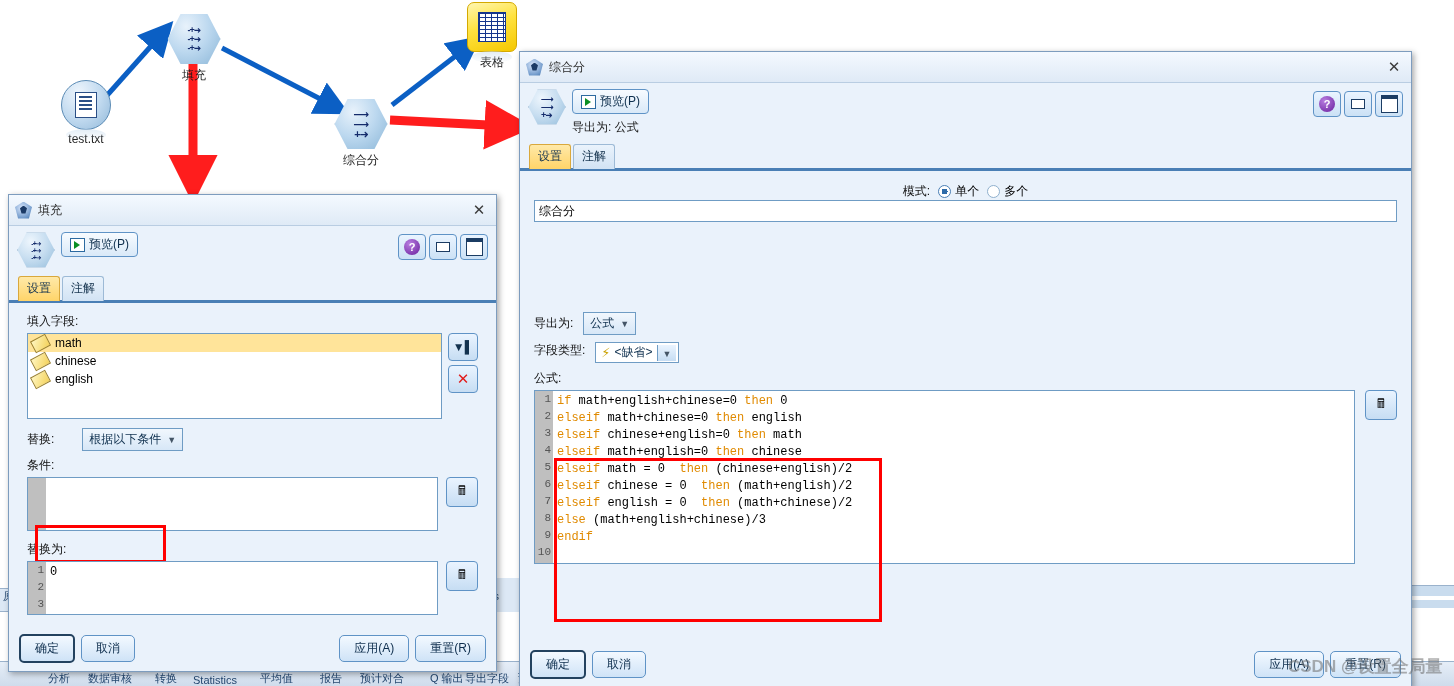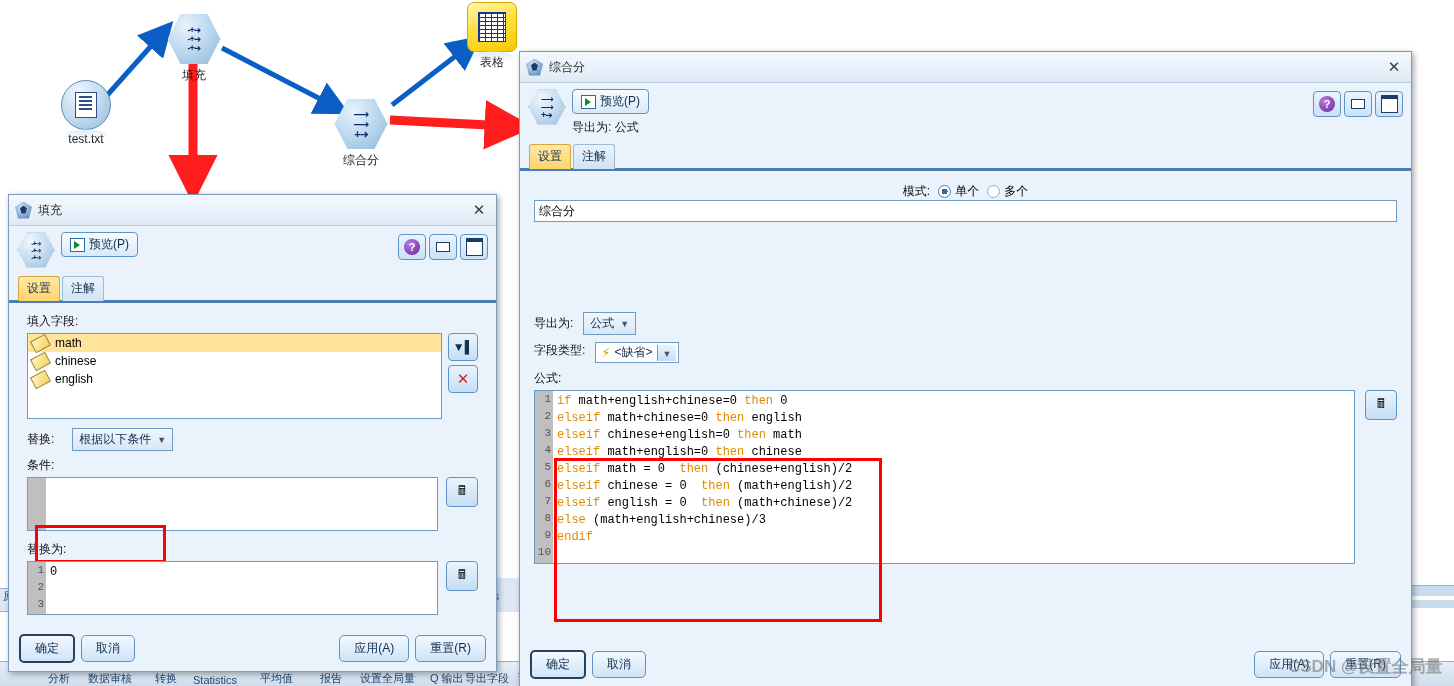--- a/index.html
+++ b/index.html
@@ -222,21 +222,21 @@
 <div style="position:absolute;left:1400px;top:585px;width:54px;height:10px;background:#c9dcee;border-top:1px solid #9ab2cc;"></div>
 <div style="position:absolute;left:1400px;top:600px;width:54px;height:8px;background:#c9dcee;"></div>
 
 <div id="palette">
   <span class="pitem" style="left:48px;">分析</span>
   <span class="pitem" style="left:88px;">数据审核</span>
   <span class="pitem" style="left:155px;">转换</span>
   <span class="pitem" style="left:193px;">Statistics</span>
   <span class="pitem" style="left:260px;">平均值</span>
   <span class="pitem" style="left:320px;">报告</span>
-  <span class="pitem" style="left:360px;">设置全局量</span>
+  <span class="pitem" style="left:360px;">预计对合</span>
   <span class="pitem" style="left:430px;">Q 输出</span>
   <span class="pitem" style="left:465px;">导出字段</span>
   <span class="pitem" style="left:518px;">预计求值</span>
 </div>
 
 <div class="dlg" style="left:8px;top:194px;width:487px;height:476px;">
 
   <div class="dlg-title">
     <span class="tico"></span>
     <span class="ttxt">填充</span>
@@ -298,21 +298,21 @@
       <div style="display:flex;flex-direction:column;gap:4px;">
         <span class="sidebtn">
           <span style="font-size:12px;color:#13324f;">▼▌</span>
         </span>
         <span class="sidebtn">
           <span style="color:#e01b1b;font-weight:bold;font-size:15px;">✕</span>
         </span>
       </div>
     </div>
 
-    <div style="display:flex;align-items:center;gap:18px;margin-top:9px;">
+    <div style="display:flex;align-items:center;gap:28px;margin-top:9px;">
       <span class="lbl" style="margin:0;">替换:</span>
       <span class="combo">
         <span>根据以下条件</span>
         <span class="car">▼</span>
       </span>
     </div>
 
     <div class="lbl" style="margin-top:6px;">条件:</div>
     <div style="display:flex;gap:8px;align-items:flex-start;">
       <div class="codebox" style="flex:1;height:52px;position:relative;">

